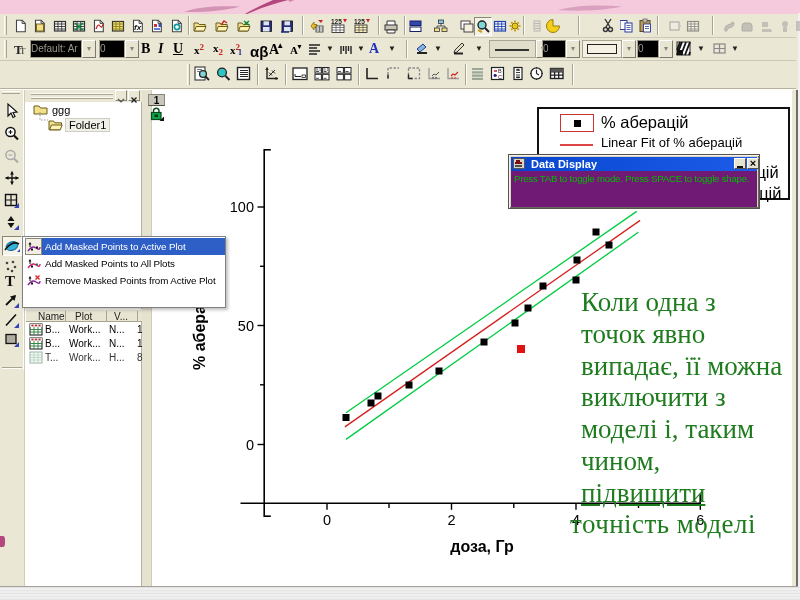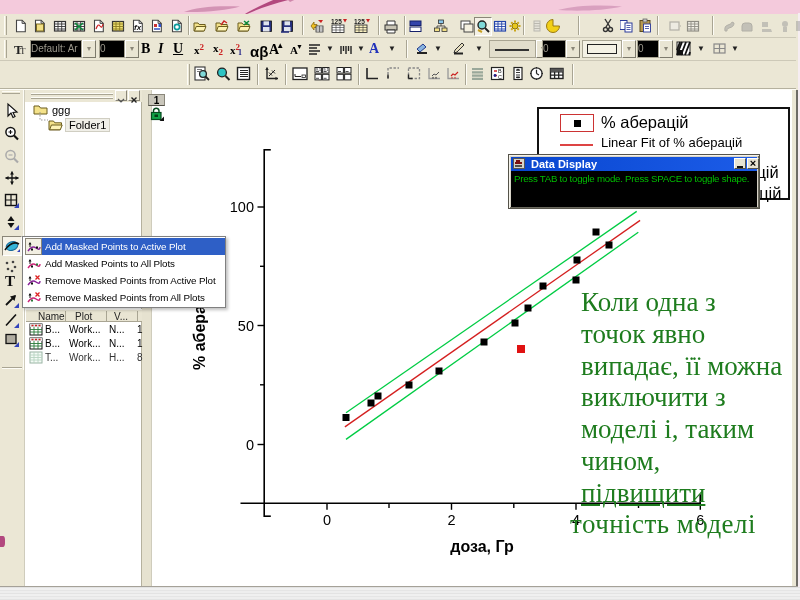--- a/index.html
+++ b/index.html
@@ -27,21 +27,21 @@
 .lt{position:absolute;left:3px;width:18px;height:18px;}
 
 #explorer{left:24px;top:90px;width:117px;height:496px;background:#fff;border-left:1px solid #cfccbc;}
 
 #menu{left:22px;top:236px;width:204px;height:72px;background:#fff;border:1px solid #808080;box-shadow:2px 2px 3px rgba(0,0,0,.25);}
 .mi{position:absolute;left:1px;width:201px;height:17px;color:#000;}
 .mtx{position:absolute;left:21px;top:3px;white-space:nowrap;font-size:9.8px;letter-spacing:-0.1px;}
 
 #dd{left:508px;top:154px;width:252px;height:55px;background:#d8d4c8;border:1px solid #55534a;box-shadow:inset 1px 1px 0 #f4f2ea,inset -1px -1px 0 #6b695e;}
 #ddtitle{position:absolute;left:2px;top:2px;width:246px;height:14px;background:linear-gradient(90deg,#0846cf,#1c5ce8);padding-left:12px;}
-#ddbody{position:absolute;left:2px;top:16px;width:246px;height:36px;background:#000000;}
+#ddbody{position:absolute;left:2px;top:16px;width:246px;height:36px;background:#701a75;}
 
 #legend{left:537px;top:107px;width:253px;height:93px;background:#fff;border:2px solid #111;}
 
 #gtext{left:581px;top:287px;width:240px;font-family:"Liberation Serif",serif;font-size:27px;line-height:31.8px;color:#1e7c1e;white-space:nowrap;}
 #gtext2{left:570px;top:509px;font-family:"Liberation Serif",serif;font-size:27px;letter-spacing:0.45px;color:#1e7c1e;white-space:nowrap;}
 .wh{background:#fff;}
 </style>
 </head>
 <body>
 <div id="page">
@@ -681,24 +681,14 @@
     <div class="mi" style="top:35px;">
       <svg class="abs" style="left:3px;top:2px;" width="14" height="14">
           <path d="M3,2 l-1.5,2.5 3,0 z" fill="#111"></path>
           <path d="M3,3 v4" stroke="#111"></path>
           <path d="M1,11 Q5,5 9,8 T13,7" fill="none" stroke="#882299" stroke-width="1.4"></path>
           <rect x="4" y="8.5" width="2" height="2" fill="#111"></rect>
           <path d="M8.5,1.5 l4,4 M12.5,1.5 l-4,4" stroke="#dd2222" stroke-width="1.3"></path>
         </svg>
       <span class="mtx">Remove Masked Points from Active Plot</span>
       </div>
-    <div class="mi" style="top:52px;">
-      <svg class="abs" style="left:3px;top:2px;" width="14" height="14">
-          <path d="M3,2 l-1.5,2.5 3,0 z" fill="#111"></path>
-          <path d="M3,3 v4" stroke="#111"></path>
-          <path d="M1,11 Q5,5 9,8 T13,7" fill="none" stroke="#cc2277" stroke-width="1.4"></path>
-          <rect x="4" y="8.5" width="2" height="2" fill="#2a7a3a"></rect>
-          <path d="M8.5,1.5 l4,4 M12.5,1.5 l-4,4" stroke="#dd2222" stroke-width="1.3"></path>
-        </svg>
-      <span class="mtx">Remove Masked Points from All Plots</span>
-      </div>
   </div>
 </div>
 
 </body></html>

